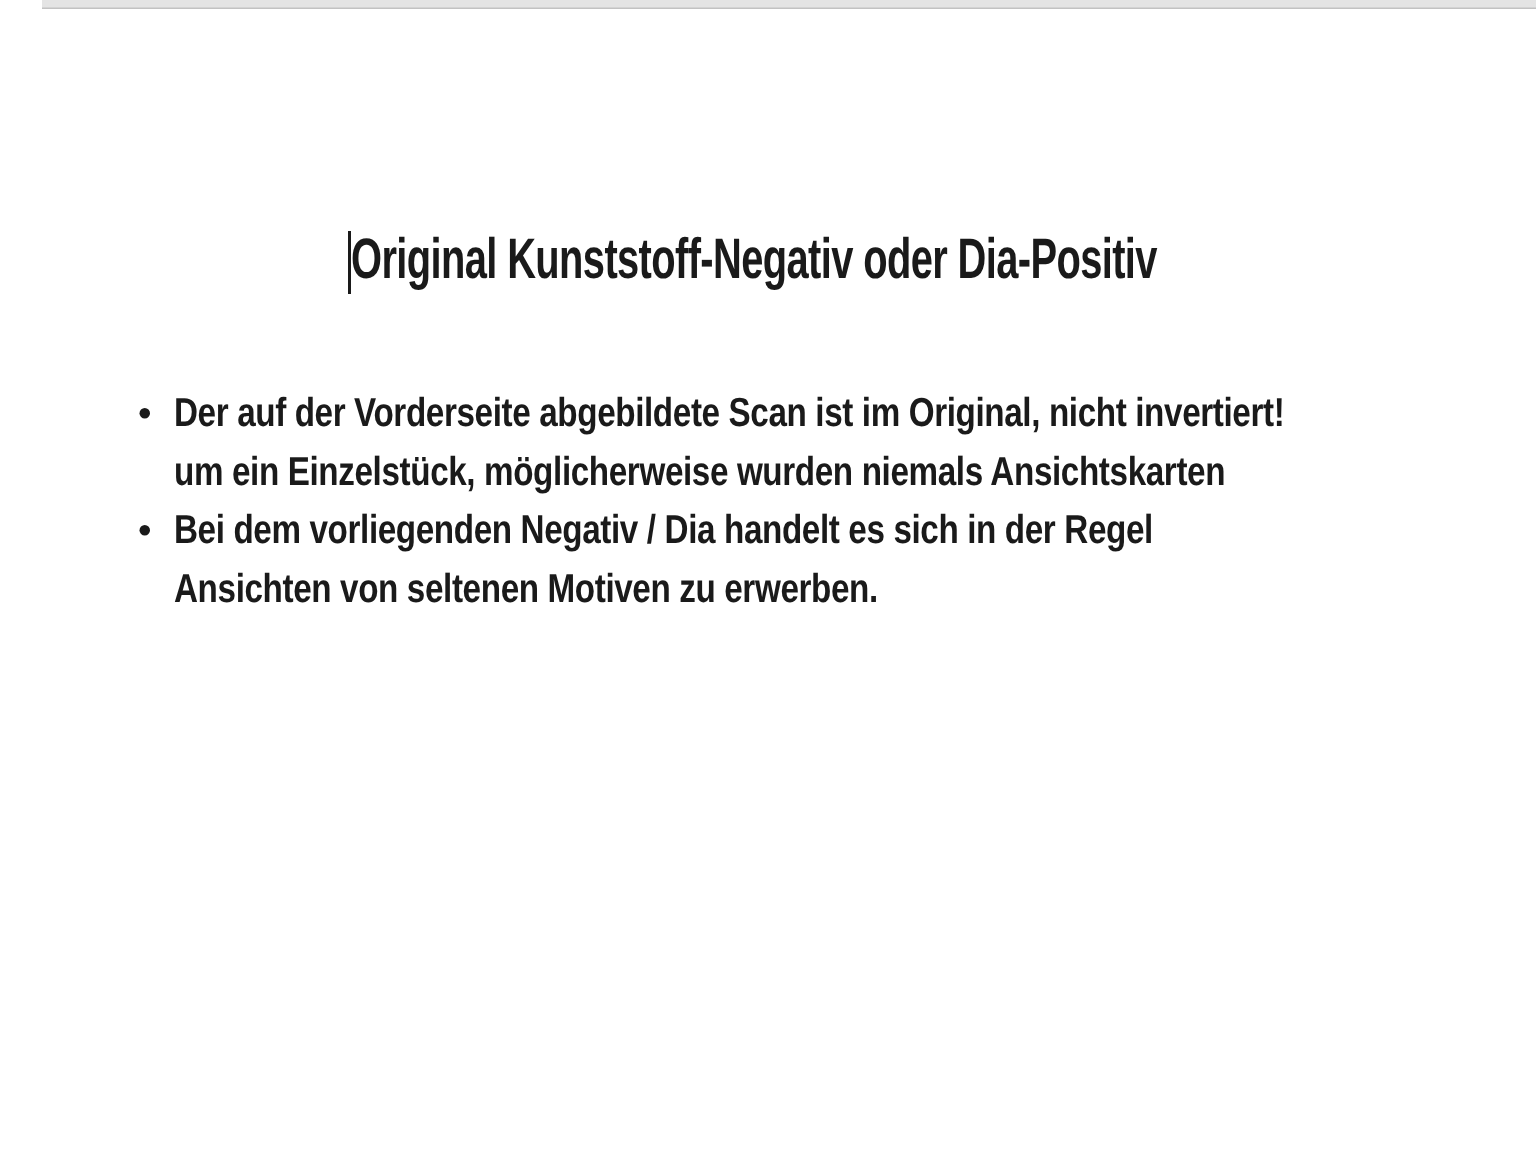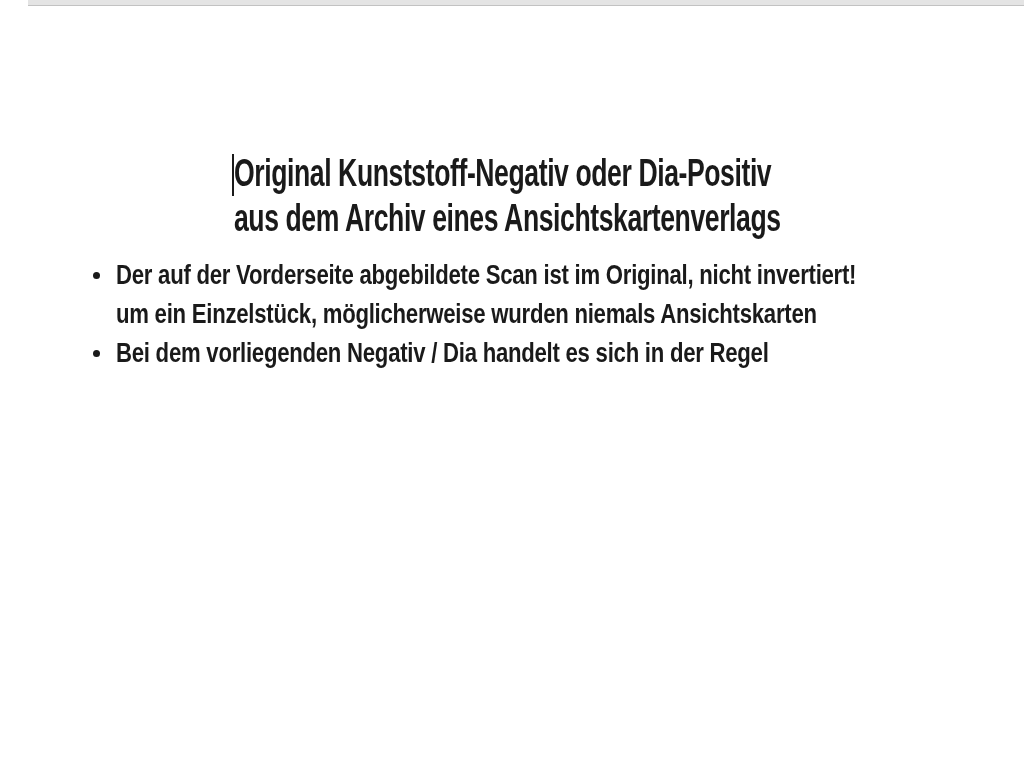--- a/index.html
+++ b/index.html
@@ -90,36 +90,36 @@
 <div class="canvas" style="--page-bg: #ffffff; --text-color: #1a1a1a; --top-bar-bg: #e4e4e4; --top-bar-border: #c2c2c2;">
 
   <div class="top-bar"></div>
 
   <div class="caret"></div>
 
   <div class="title-block">
     <div class="title-line">
       <span>Original Kunststoff-Negativ oder Dia-Positiv</span>
     </div>
-    <div class="title-line">
-      <span>aus dem Archiv eines Ansichtskartenverlags</span>
-    </div>
   </div>
 
   <div class="bullet-list">
 
     <div class="b-line">
       <span class="dot"></span>
       <span class="b-text">Der auf der Vorderseite abgebildete Scan ist im Original, nicht invertiert!</span>
     </div>
 
     <div class="b-line">
       <span class="b-text">um ein Einzelstück, möglicherweise wurden niemals Ansichtskarten</span>
     </div>
     <div class="b-line">
       <span class="dot"></span>
       <span class="b-text">Bei dem vorliegenden Negativ / Dia handelt es sich in der Regel</span>
     </div>
 
+    <div class="b-line">
+      <span class="b-text">Ansichten von seltenen Motiven zu erwerben.</span>
+    </div>
 
 
   </div>
 </div>
 
 </body></html>

